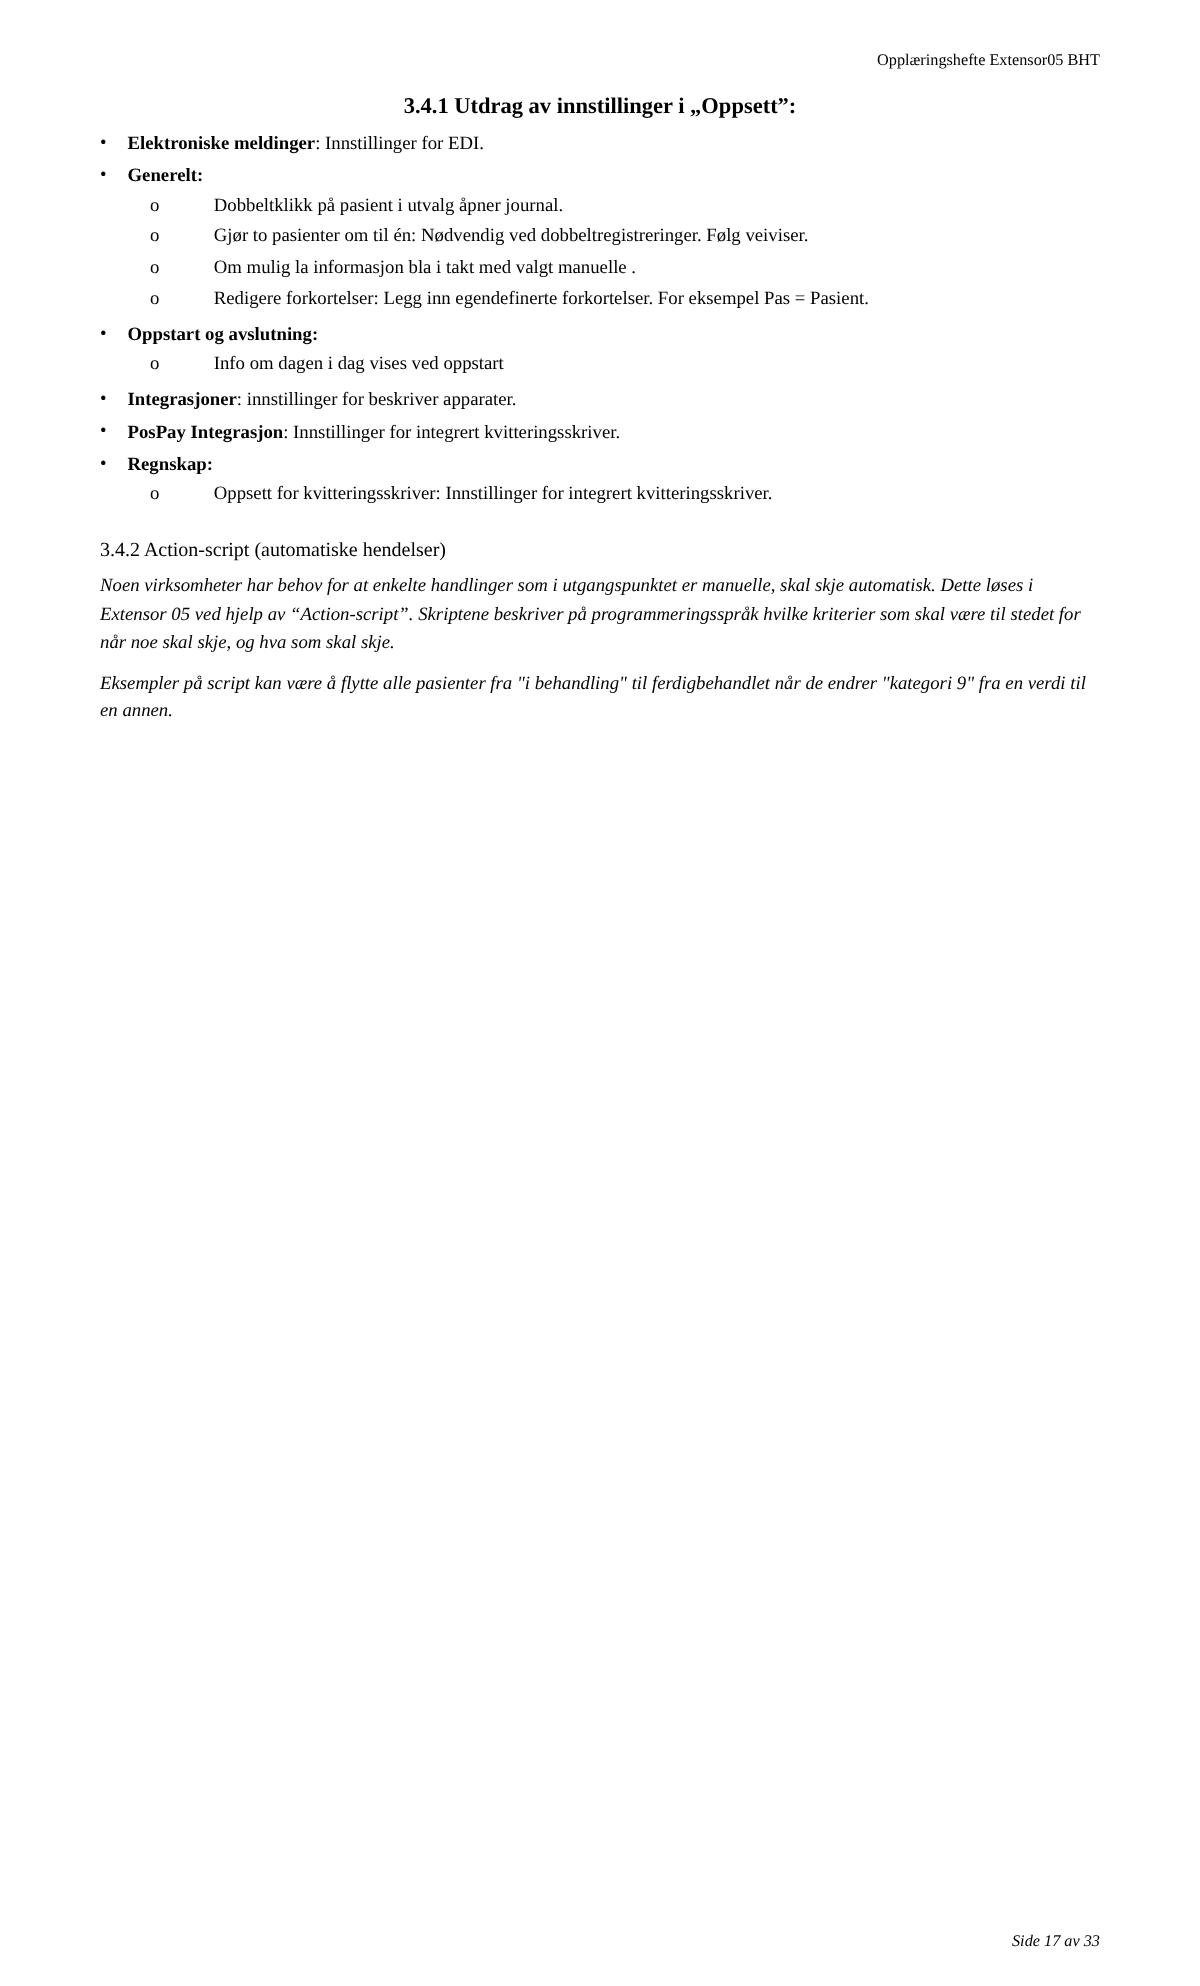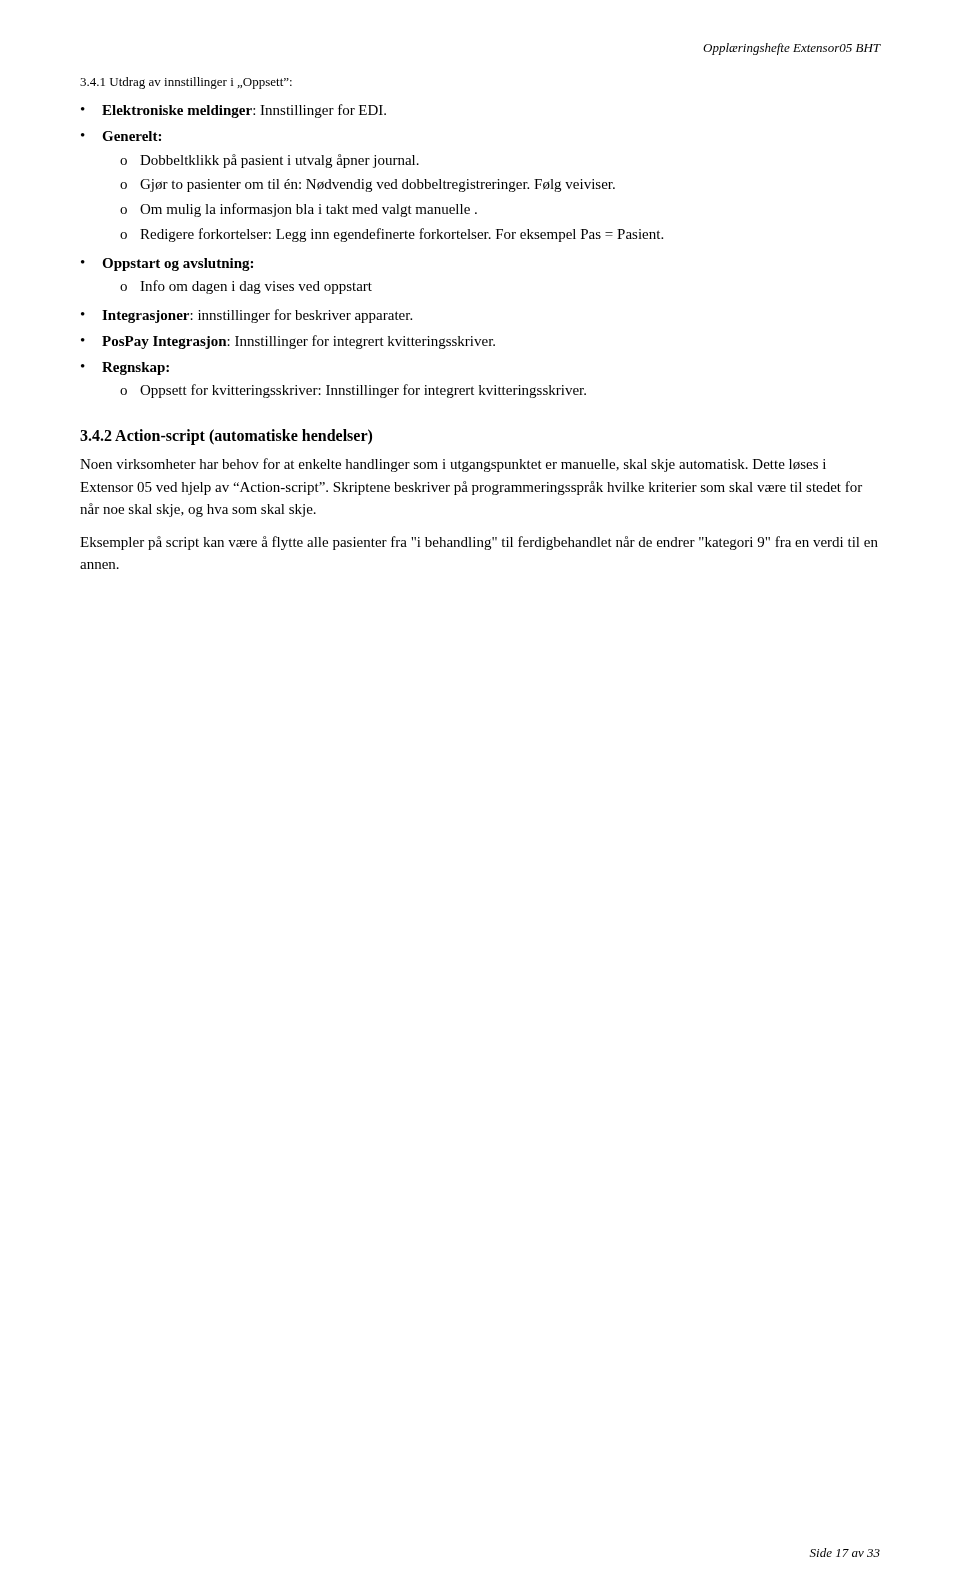--- a/index.html
+++ b/index.html
@@ -23,28 +23,28 @@
       position: relative;
     }
     .header {
       display: flex;
       justify-content: flex-end;
       margin-bottom: 18px;
       border-bottom: none;
     }
     .header-title {
       font-size: 13px;
-      font-style: italic;
       color: #000;
     }
     .section-heading {
-      font-size: 13px;
-      font-weight: normal;
+      font-size: 18px;
+      font-weight: bold;
       margin-bottom: 10px;
       margin-top: 4px;
+      text-align: center;
     }
     .bullet-list {
       list-style: none;
       padding: 0;
       margin: 0 0 6px 0;
     }
     .bullet-list > li {
       display: flex;
       align-items: flex-start;
       margin-bottom: 4px;
@@ -70,34 +70,36 @@
     }
     .sub-o {
       min-width: 38px;
       font-size: 15px;
       color: #000;
       padding-left: 18px;
     }
     .sub-content {
       flex: 1;
       line-height: 1.45;
+      margin-left: 31px;
     }
     .bold-label {
       font-weight: bold;
     }
     .section-heading-2 {
       font-size: 16px;
-      font-weight: bold;
+      font-weight: normal;
       margin-top: 22px;
       margin-bottom: 8px;
     }
     .paragraph {
       font-size: 15px;
       line-height: 1.5;
       margin-bottom: 10px;
+      font-style: italic;
     }
     .footer {
       position: absolute;
       bottom: 28px;
       right: 80px;
       font-size: 13px;
       font-style: italic;
       color: #000;
       margin-left: 34px;
     }

